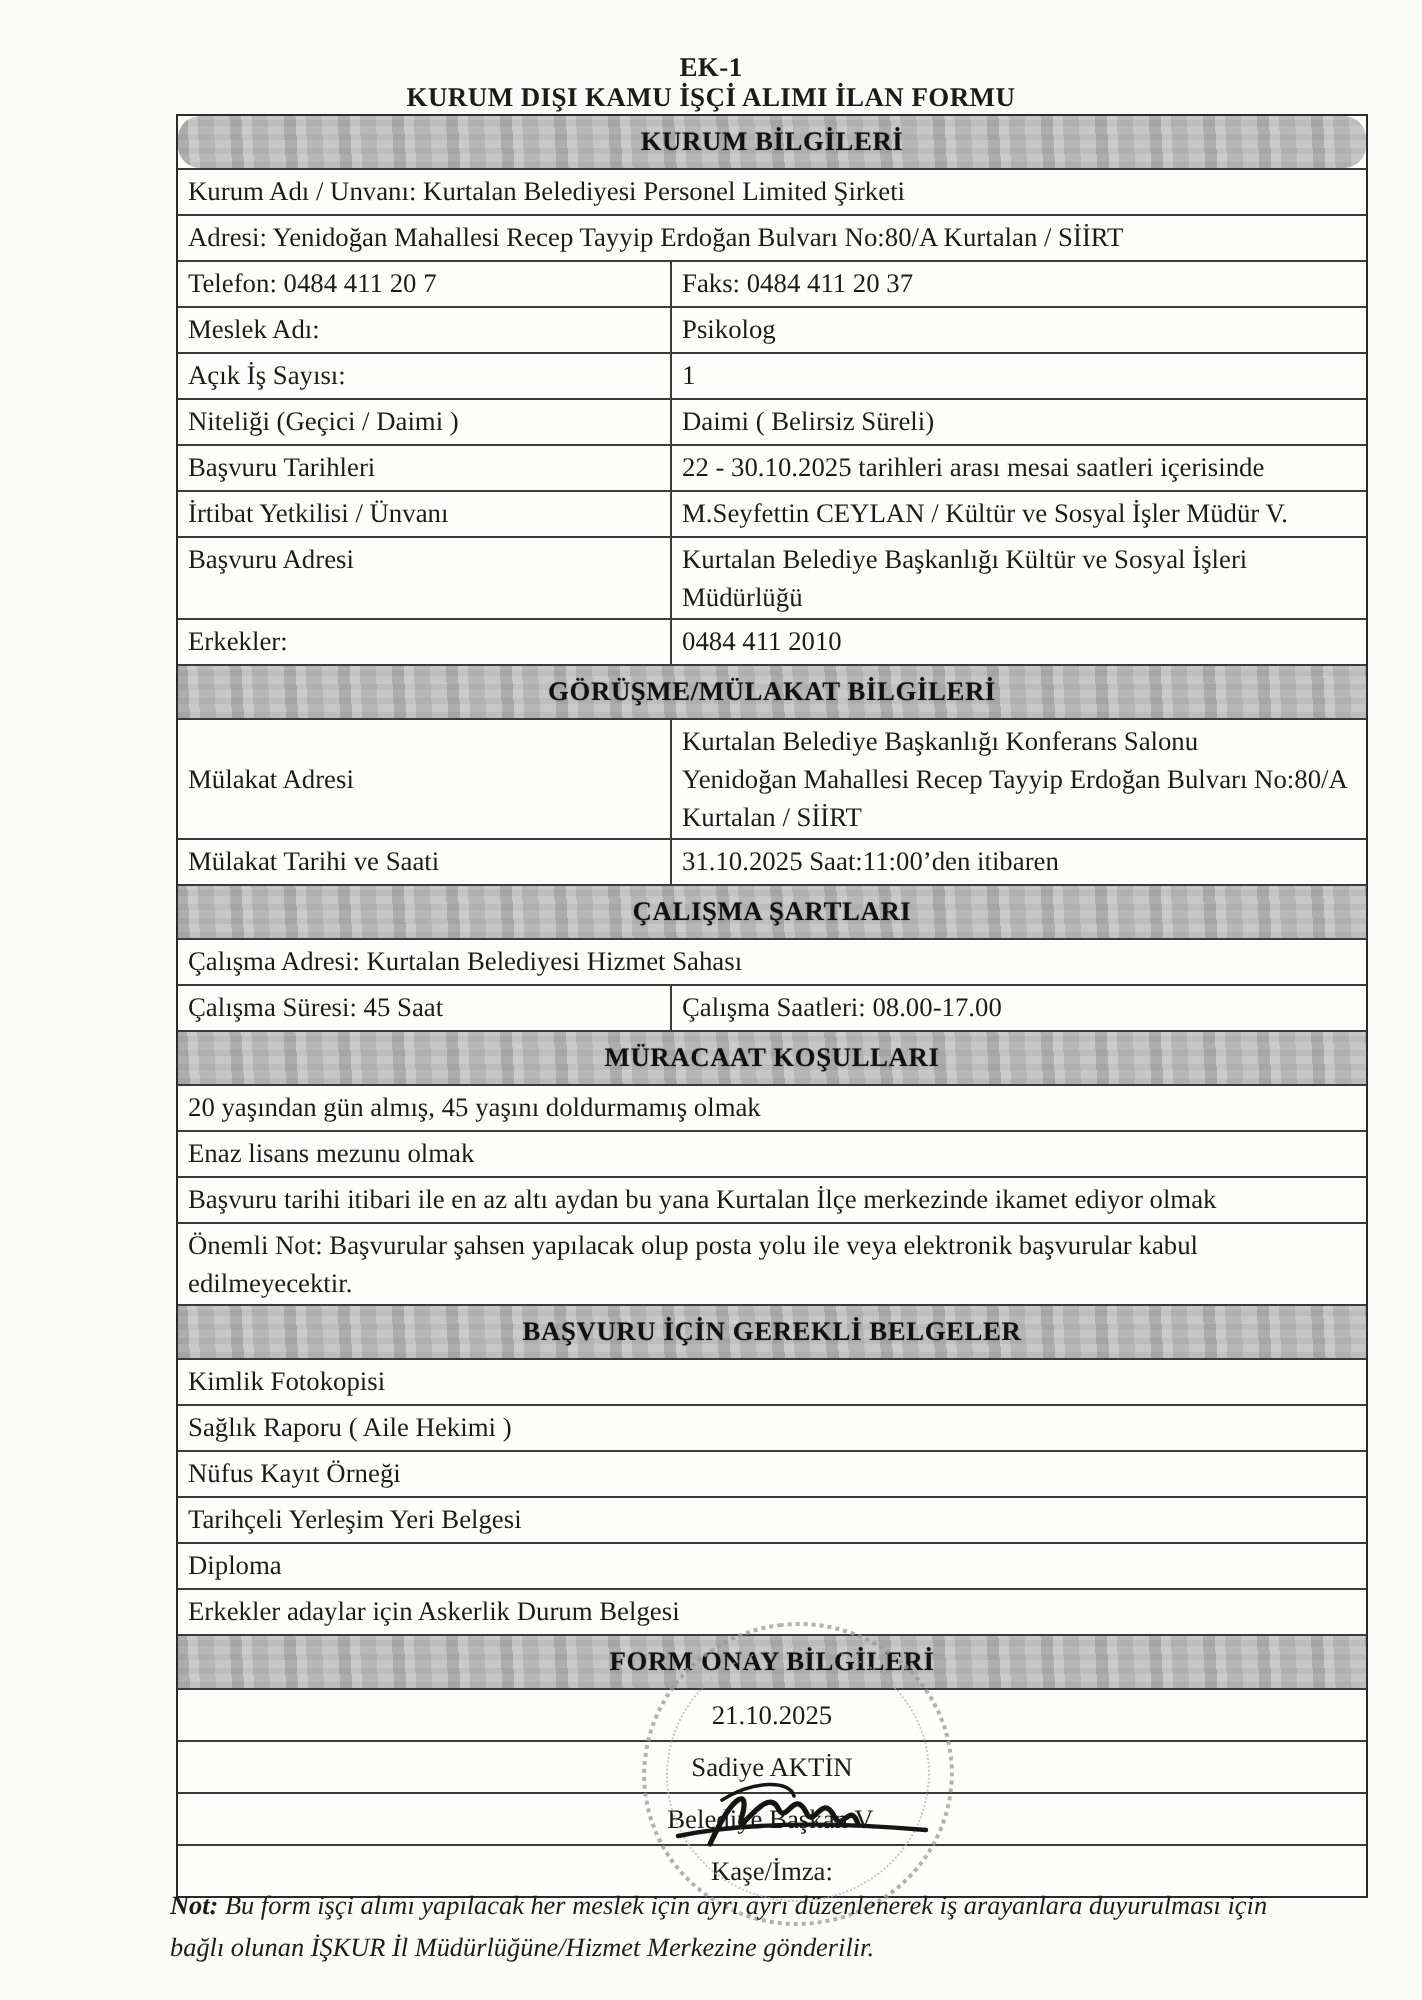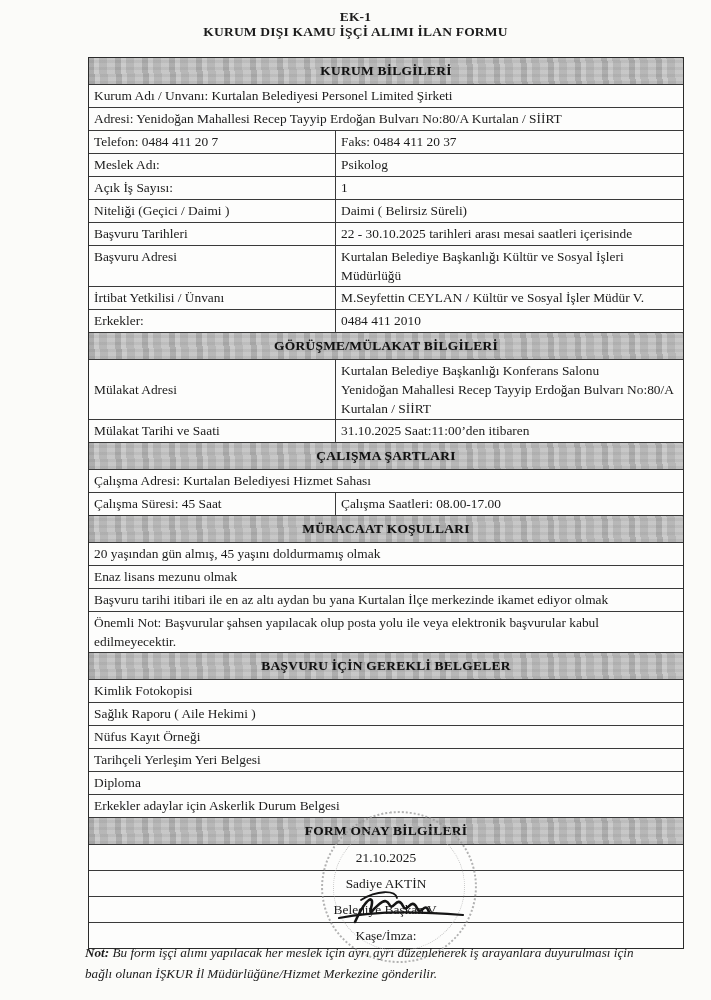--- a/index.html
+++ b/index.html
@@ -6,21 +6,21 @@
   body{
     width:711px;height:1000px;
     background:#fbfbf9;
     font-family:"Liberation Serif","DejaVu Serif",serif;
     color:#1b1b1b;
     position:relative;
     -webkit-font-smoothing:antialiased;
   }
   .doc-title{
     text-align:center;
-    padding-top:9px;
+    padding-top:26px;
     font-weight:bold;
     font-size:13.5px;
     line-height:15px;
     letter-spacing:.2px;
   }
   .form-table{
     position:absolute;
     left:88px; top:57px;
     width:594px;
     border:1.6px solid #2b2b2b;
@@ -35,21 +35,21 @@
     font-size:13.4px;
     letter-spacing:.3px;
     border-top:1px solid #3a3a3a;
     background-color:#c6c6c6;
     background-image:
       repeating-linear-gradient(87deg, rgba(110,110,110,.30) 0 6px, rgba(210,210,210,.25) 6px 11px, rgba(150,150,150,.35) 11px 19px, rgba(190,190,190,.2) 19px 27px),
       repeating-linear-gradient(0deg, rgba(120,120,120,.12) 0 3px, rgba(225,225,225,.12) 3px 7px);
     color:#111;
     text-shadow:0 0 1px rgba(0,0,0,.25);
   }
-  .form-table > section:first-child .band{border-top:none;}
+  .form-table > section:first-child .band{border-top:none;border-radius:11px;}
   .row{
     border-top:1px solid #3a3a3a;
     display:flex;
     min-height:20px;
     line-height:20px;
   }
   .row .cell{padding:1px 4px 1px 5px;}
   .cell-l{width:247px; border-right:1px solid #3a3a3a; box-sizing:border-box;}
   .cell-r{flex:1;}
   .cell-full{flex:1;}
@@ -126,26 +126,26 @@
     </div>
     <div class="row">
       <div class="cell cell-l">Niteliği (Geçici / Daimi )</div>
       <div class="cell cell-r">Daimi ( Belirsiz Süreli)</div>
     </div>
     <div class="row">
       <div class="cell cell-l">Başvuru Tarihleri</div>
       <div class="cell cell-r">22 - 30.10.2025 tarihleri arası mesai saatleri içerisinde</div>
     </div>
     <div class="row">
+      <div class="cell cell-l">İrtibat Yetkilisi / Ünvanı</div>
+      <div class="cell cell-r">M.Seyfettin CEYLAN / Kültür ve Sosyal İşler Müdür V.</div>
+    </div>
+    <div class="row">
       <div class="cell cell-l">Başvuru Adresi</div>
       <div class="cell cell-r multiline">Kurtalan Belediye Başkanlığı Kültür ve Sosyal İşleri Müdürlüğü</div>
-    </div>
-    <div class="row">
-      <div class="cell cell-l">İrtibat Yetkilisi / Ünvanı</div>
-      <div class="cell cell-r">M.Seyfettin CEYLAN / Kültür ve Sosyal İşler Müdür V.</div>
     </div>
     <div class="row">
       <div class="cell cell-l">Erkekler:</div>
       <div class="cell cell-r">0484 411 2010</div>
     </div>
   </section>
 
   <section>
     <div class="band">GÖRÜŞME/MÜLAKAT BİLGİLERİ</div>
     <div class="row">

